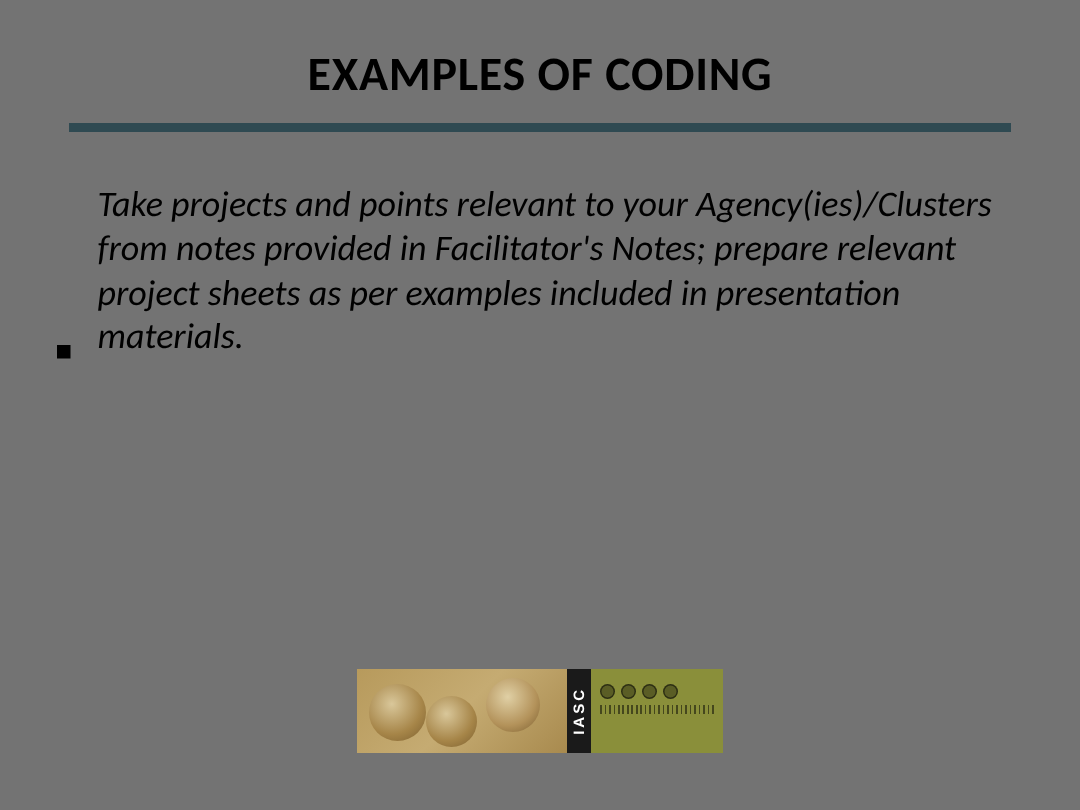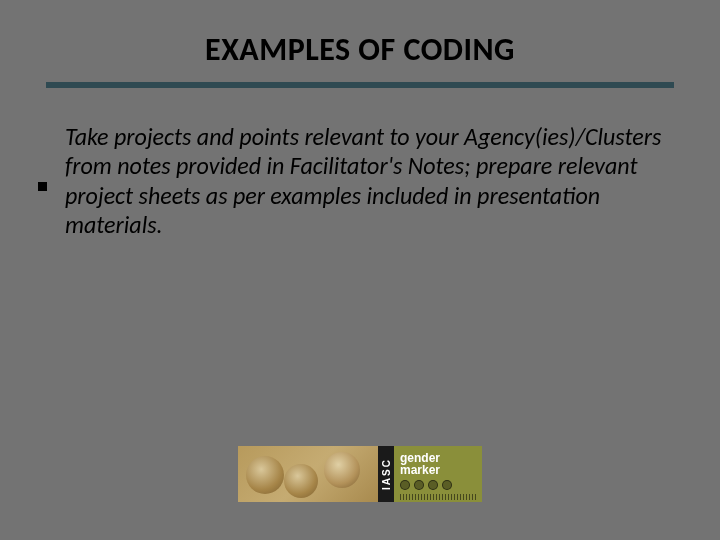--- a/index.html
+++ b/index.html
@@ -32,21 +32,21 @@
     background: #2f4a52;
   }
   .body {
     position: absolute;
     top: 122px;
     left: 38px;
     width: 640px;
   }
   .bullet-row {
     display: flex;
-    align-items: center;
+    align-items: flex-end;
   }
   .bullet {
     width: 9px;
     height: 9px;
     background: #000;
     margin-top: 12px;
     margin-right: 18px;
     flex: 0 0 9px;
   }
   .body-text {
@@ -152,21 +152,20 @@
   </div>
 
   <div class="footer-logo">
     <div class="logo-photo">
       <div class="f2"></div>
     </div>
     <div class="logo-iasc">
       <span>IASC</span>
     </div>
     <div class="logo-gm">
-      <div class="gm-title">gender marker</div>
       <div class="gm-circles">
         <span></span>
         <span></span>
         <span></span>
         <span></span>
       </div>
       <div class="gm-sub"></div>
     </div>
   </div>
 

